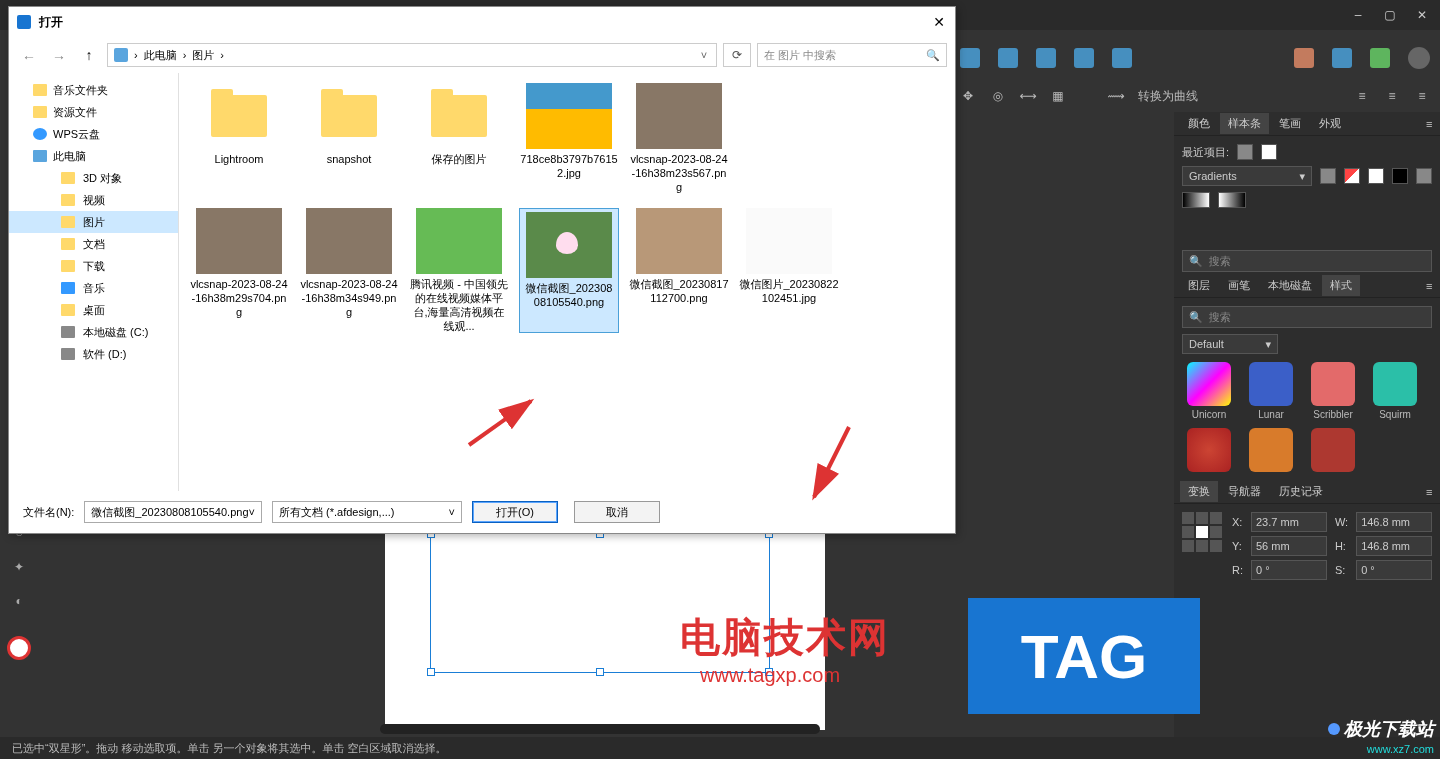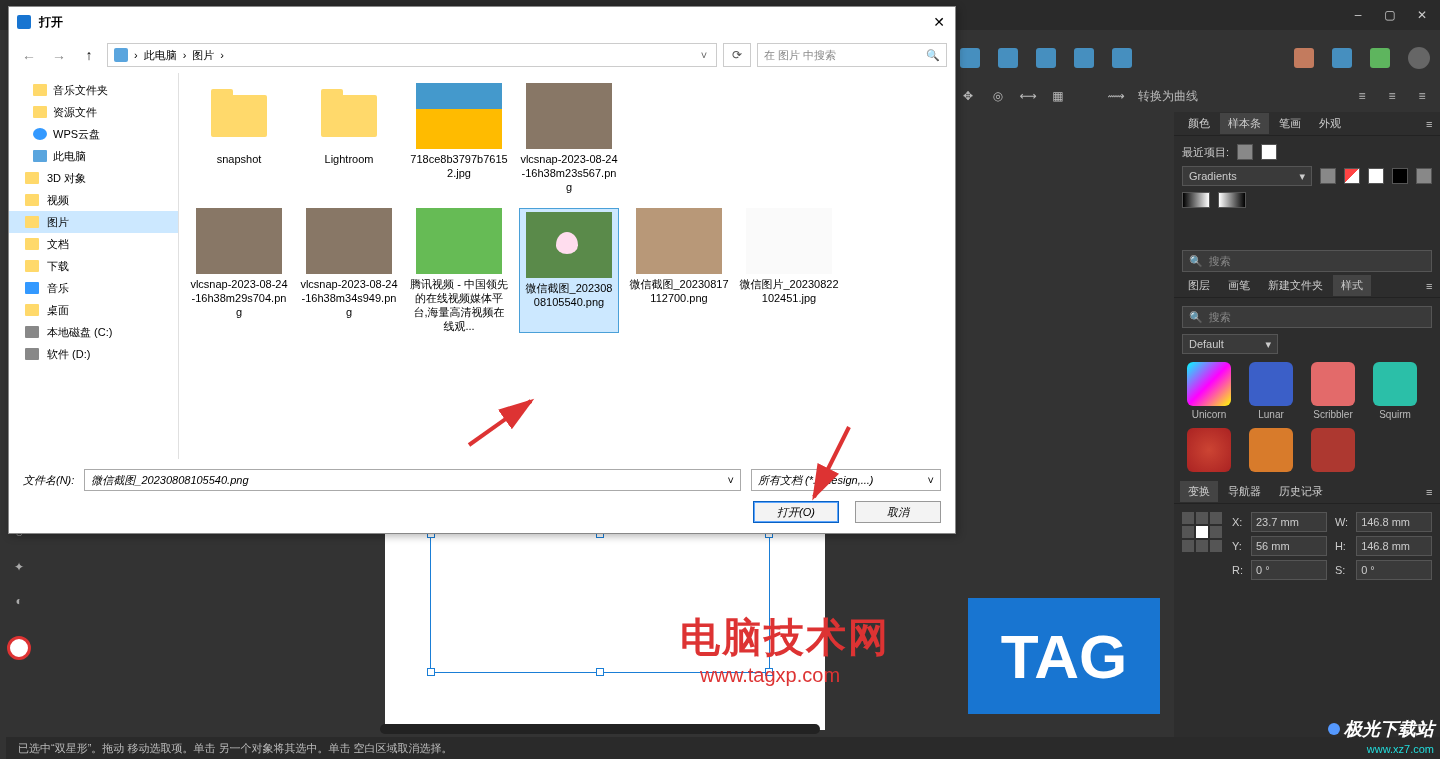--- a/index.html
+++ b/index.html
@@ -25,42 +25,42 @@
 .sel-handle{position:absolute;width:8px;height:8px;background:#fff;border:1px solid #1a7ed6;}
 .scrollbar-h{position:absolute;left:380px;bottom:25px;width:440px;height:10px;background:#222;border-radius:5px;}
 
 
 .left-tools{position:absolute;left:0;top:490px;width:38px;display:flex;flex-direction:column;gap:16px;align-items:center;}
 .lt-ico{width:18px;height:18px;color:#aaa;display:flex;align-items:center;justify-content:center;}
 .colwell{width:24px;height:24px;border-radius:50%;background:#fff;border:3px solid #d33;position:relative;margin-top:10px;}
 .colwell:after{content:"";position:absolute;inset:3px;border-radius:50%;background:#fff;}
 
 
-.statusbar{position:absolute;left:6px;bottom:0;right:0;height:22px;background:#2a2a2a;color:#bbb;font-size:11px;display:flex;align-items:center;padding:0 12px;}
+.statusbar{position:absolute;left:0;bottom:0;right:0;height:22px;background:#2a2a2a;color:#bbb;font-size:11px;display:flex;align-items:center;padding:0 12px;}
 
 
 .dialog { position: absolute; top: 6px; left: 8px; width: 948px; height: 528px; background: #fff; color: #000; border: 1px solid #888; box-shadow: 2px 2px 8px rgba(0,0,0,0.3); display:flex; flex-direction:column; }
 .dlg-title { height: 30px; display:flex; align-items:center; padding: 0 8px; font-size: 12px; justify-content:space-between; }
 .dlg-title-left{display:flex;align-items:center;gap:8px;font-weight:bold;}
 .dlg-close { width:16px; height:16px; display:flex; align-items:center; justify-content:center; font-size:14px;}
 .dlg-nav { height: 36px; display:flex; align-items:center; padding: 0 8px; gap:6px;}
 .nav-btn { width:24px; height:24px; color:#888; display:flex; align-items:center; justify-content:center; font-size:14px;}
 .addrbar { flex:1; height:24px; border:1px solid #ccc; display:flex; align-items:center; padding:0 6px; gap:6px; font-size:11px;}
 .addr-ico{width:14px;height:14px;background:#5aa5de;border-radius:2px;}
 .addr-drop{width:12px;height:24px;display:flex;align-items:center;justify-content:center;color:#666;}
 .refresh{width:28px;height:24px;border:1px solid #ccc;display:flex;align-items:center;justify-content:center;color:#555;}
 .searchbox{width:190px;height:24px;border:1px solid #ccc;display:flex;align-items:center;padding:0 6px;color:#888;font-size:11px;justify-content:space-between;}
 .dlg-tb{height:30px;border-bottom:1px solid #e0e0e0;display:flex;align-items:center;padding:0 10px;gap:14px;font-size:11px;}
 .tb-right{margin-left:auto;display:flex;gap:10px;align-items:center;}
 .view-ico{width:18px;height:14px;display:flex;align-items:center;justify-content:center;color:#1976d2;}
 .dlg-body{flex:1;display:flex;overflow:hidden;}
 .nav-tree{width:170px;border-right:1px solid #e0e0e0;padding:6px 0;font-size:11px;overflow:hidden;}
 .nav-item{height:22px;display:flex;align-items:center;padding:0 8px 0 24px;gap:6px;cursor:default;position:relative;}
 .nav-item.sel{background:#cce8ff;}
-.nav-item.ind1{padding-left:16px;gap:8px;}
+.nav-item.ind1{padding-left:52px;gap:8px;}
 .nav-ico{width:14px;height:12px;background:#ffd96b;border-radius:1px;}
 .nav-ico.pc{background:#5aa5de;}
 .nav-ico.disk{background:#888;}
 .nav-ico.cloud{background:#39f;border-radius:50%;}
 .nav-ico.mus{background:#39f;border-radius:1px;}
 .dlg-files{flex:1;overflow:auto;padding:10px 0;}
 .file-row{display:flex;flex-wrap:wrap;gap:20px 10px;padding:0 10px;}
 .file-item{width:100px;display:flex;flex-direction:column;align-items:center;gap:4px;font-size:11px;text-align:center;line-height:1.25;}
 .file-item.sel{background:#cce8ff;border:1px solid #4aa0d8;padding:3px;}
 .thumb{width:86px;height:66px;background:#e8e8e8;display:flex;align-items:center;justify-content:center;}
@@ -70,21 +70,21 @@
 .thumb.seal{background:#fff;border:1px solid #eee;justify-content:center;}
 .seal-c{width:46px;height:46px;border:3px solid #d33;border-radius:50%;position:relative;display:flex;align-items:center;justify-content:center;}
 .seal-c:after{content:"★";color:#d33;font-size:20px;}
 .thumb.img1{background:linear-gradient(#49c,#49c 40%,#fb0 40%,#fb0);}
 .thumb.img2{background:#887766;}
 .thumb.img3{background:#6b5;}
 .thumb.img4{background:linear-gradient(#5a8a4a,#5a8a4a);position:relative;}
 .thumb.img4:after{content:"";position:absolute;top:20px;left:30px;width:22px;height:22px;background:#fde;border-radius:50% 50% 50% 50% / 60% 60% 40% 40%;}
 .thumb.img5{background:#b89878;}
 .thumb.img6{background:#fafafa;}
-.dlg-bottom{padding:10px 14px;display:flex;flex-direction:column;gap:10px;font-style:italic;}
+.dlg-bottom{padding:10px 14px;display:flex;flex-direction:row;gap:10px;}
 .file-row-ctrl{display:flex;align-items:center;gap:10px;}
 .lbl{font-size:11px;white-space:nowrap;}
 .combo{flex:1;height:22px;border:1px solid #aaa;padding:0 6px;font-size:11px;display:flex;align-items:center;justify-content:space-between;}
 .combo.short{flex:0 0 190px;}
 .btn-row{display:flex;justify-content:flex-end;gap:16px;}
 .dbtn{width:86px;height:22px;border:1px solid #999;background:#f3f3f3;font-size:11px;display:flex;align-items:center;justify-content:center;}
 .dbtn.open{border:1px solid #0a60c0;box-shadow:inset 0 0 0 1px #5aa5ff;}
 
 
 .right-panels{position:absolute;top:112px;right:0;width:266px;bottom:22px;background:#2d2d2d;display:flex;flex-direction:column;}
@@ -116,21 +116,21 @@
 .sq7{background:#ad3830;}
 .transform-grid{display:grid;grid-template-columns:auto 1fr auto 1fr;gap:4px 8px;align-items:center;font-size:11px;}
 .tg-inp{height:20px;background:#3a3a3a;border:1px solid #555;padding:0 4px;display:flex;align-items:center;}
 .anchor-grid{width:40px;height:40px;display:grid;grid-template-columns:repeat(3,1fr);grid-template-rows:repeat(3,1fr);gap:2px;}
 .anchor-grid div{background:#555;}
 .anchor-grid div.cen{background:#fff;}
 
 
 .wm1{position:absolute;left:680px;top:610px;font-size:40px;font-weight:700;color:#d33;font-family:"SimHei",sans-serif; letter-spacing:2px;}
 .wm1b{position:absolute;left:700px;top:664px;font-size:20px;color:#d33;}
-.tagbox{position:absolute;left:968px;top:598px;width:192px;height:116px;background:#1875d1;color:#fff;display:flex;align-items:center;justify-content:center;font-size:62px;font-weight:800;font-family:Arial,sans-serif;text-align:right;}
+.tagbox{position:absolute;left:968px;top:598px;width:232px;height:116px;background:#1875d1;color:#fff;display:flex;align-items:center;justify-content:center;font-size:62px;font-weight:800;font-family:Arial,sans-serif;text-align:right;}
 .wm2{position:absolute;right:6px;bottom:18px;font-size:18px;font-weight:700;font-style:italic;color:#ffffff;}
 .wm2b{position:absolute;right:6px;bottom:4px;font-size:11px;color:#2dd;}
 .heart{display:inline-block;width:12px;height:12px;background:#59f;border-radius:50%;margin-right:4px;}
 </style>
 </head>
 <body>
 
 <div class="app-bg">
   <div class="app-titlebar">
     <div class="win-btn">–</div>
@@ -220,21 +220,21 @@
     </div>
 
     <div style="height:26px"></div>
     <div class="panel-sec" style="padding-top:2px;padding-bottom:2px;">
       <div class="search-in">🔍 <span>搜索</span></div>
     </div>
 
     <div class="panel-tabs">
       <span>图层</span>
       <span>画笔</span>
-      <span>新建文件夹</span>
+      <span>本地磁盘</span>
       <span class="act">样式</span>
       <span class="pmore">≡</span>
     </div>
     <div class="panel-sec">
       <div class="search-in" style="margin-bottom:6px;">🔍 <span>搜索</span></div>
       <div class="grad-drop" style="width:96px;margin-bottom:8px;">
           <span>Default</span>
           <span>▾</span>
         </div>
       <div class="styles-grid">
@@ -387,27 +387,33 @@
           <div class="nav-ico disk"></div>
           <span>软件 (D:)</span>
         </div>
       </div>
     <div class="dlg-files">
       <div class="file-row" id="files-row1">
           <div class="file-item">
             <div class="thumb folder">
               <div class="folder-shape"></div>
             </div>
-            <div style="word-break: break-all;">snapshot</div>
+            <div style="word-break: break-all;">Lightroom</div>
           </div>
           <div class="file-item">
             <div class="thumb folder">
               <div class="folder-shape"></div>
             </div>
-            <div style="word-break: break-all;">Lightroom</div>
+            <div style="word-break: break-all;">snapshot</div>
+          </div>
+          <div class="file-item">
+            <div class="thumb folder">
+              <div class="folder-shape"></div>
+            </div>
+            <div style="word-break: break-all;">保存的图片</div>
           </div>
           <div class="file-item">
             <div class="thumb img1"></div>
             <div style="word-break: break-all;">718ce8b3797b76152.jpg</div>
           </div>
           <div class="file-item">
             <div class="thumb img2"></div>
             <div style="word-break: break-all;">vlcsnap-2023-08-24-16h38m23s567.png</div>
           </div>
         </div>

